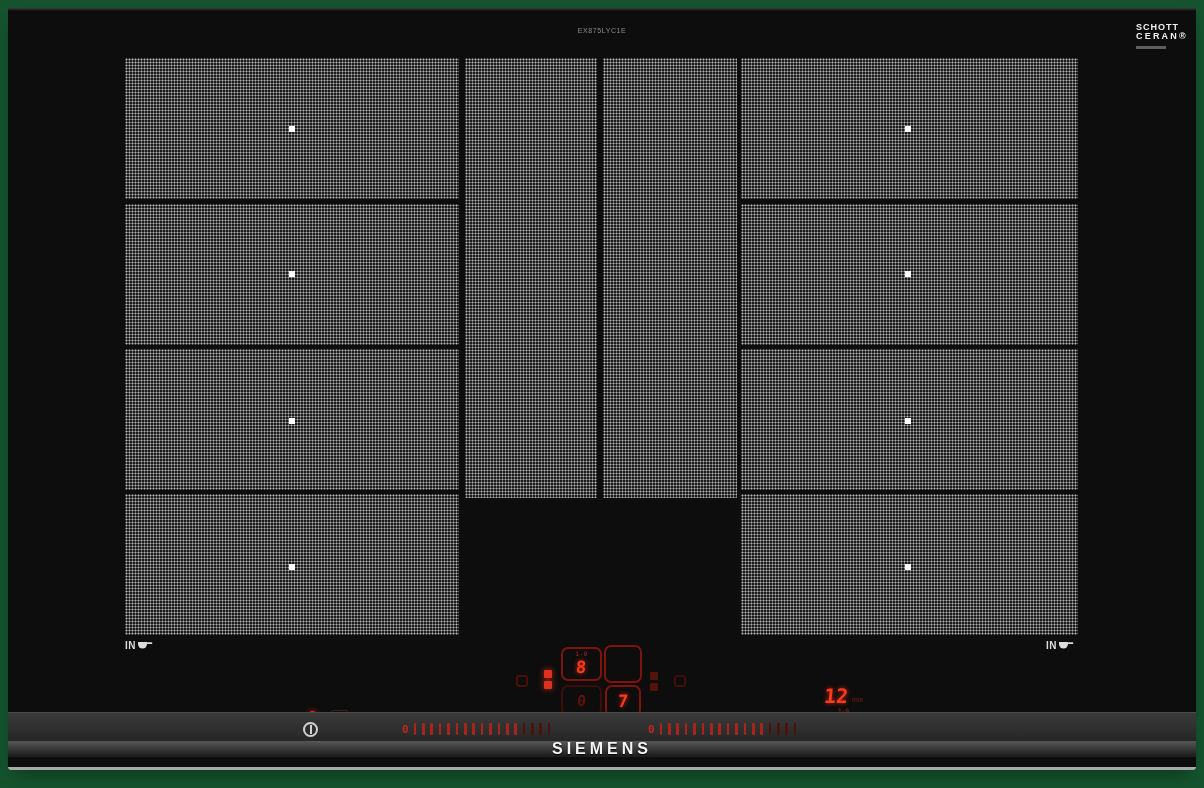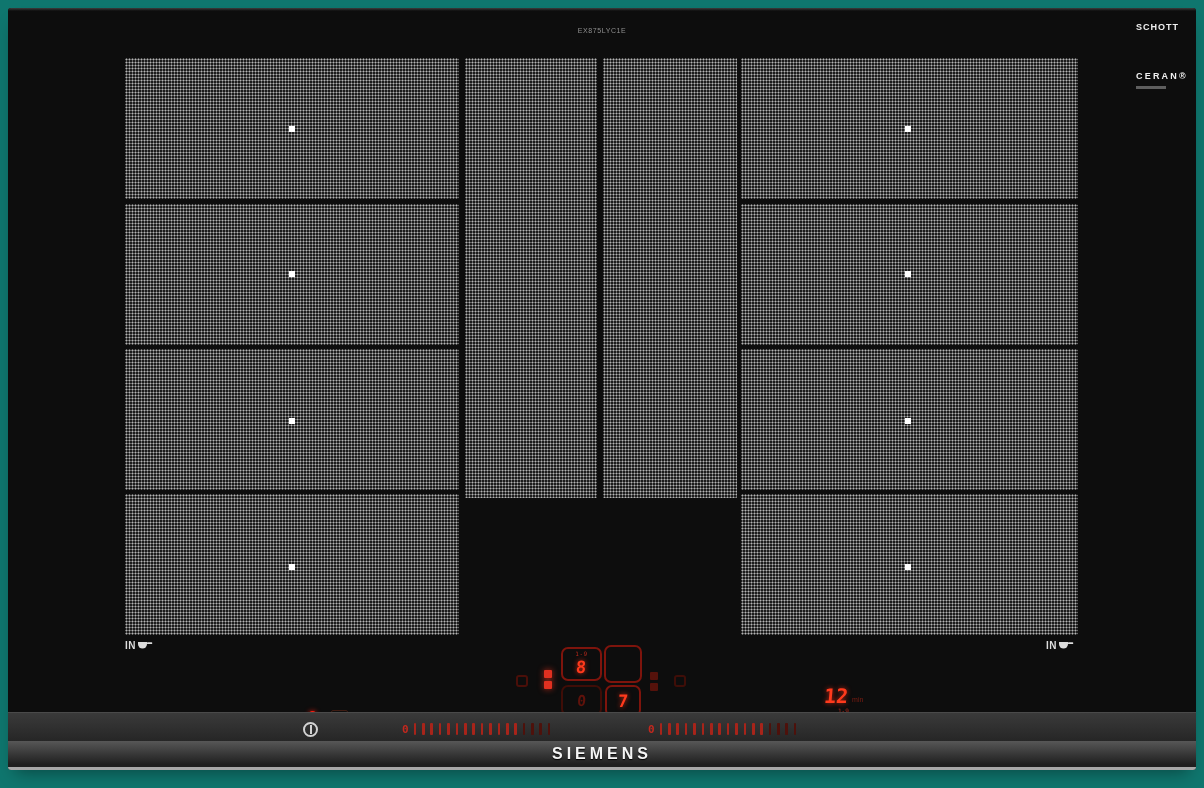--- a/index.html
+++ b/index.html
@@ -1,31 +1,31 @@
 <!DOCTYPE html>
 <html><head>
 <meta charset="utf-8">
 <style>
   html,body{margin:0;padding:0;background:#ffffff;}
-  .page{position:relative;width:1204px;height:788px;background:#0f766e;overflow:hidden;
+  .page{position:relative;width:1204px;height:788px;background:#14532d;overflow:hidden;
         font-family:"Liberation Sans",sans-serif;}
   .cooktop{position:absolute;left:8px;top:8px;width:1188px;height:762px;background:#0d0d0d;
            border-radius:3px;box-shadow:0 10px 16px -7px rgba(0,0,0,.38);}
   .bevel-top{position:absolute;left:0;top:0;width:100%;height:3px;
              background:linear-gradient(#3c3c3c,#0d0d0d);border-radius:3px 3px 0 0;}
   
   .zone{position:absolute;background-color:#131313;
         background-image:radial-gradient(circle, rgba(235,235,235,.75) .8px, rgba(235,235,235,.2) 1.1px, transparent 1.5px);
         background-size:3px 3px;border-radius:1px;}
   .zdot{position:absolute;width:6px;height:6px;background:#ffffff;}
   .model{position:absolute;left:0;top:19px;width:100%;text-align:center;color:#8f8f8f;
          font-size:7px;letter-spacing:.6px;}
   .schott{position:absolute;left:1128px;top:15px;color:#f0f0f0;font-weight:bold;line-height:1.05;}
   .schott .l1{font-size:9px;letter-spacing:1px;}
-  .schott .l2{font-size:9px;letter-spacing:2.2px;margin-top:40px;}
+  .schott .l2{font-size:9px;letter-spacing:2.2px;}
   .schott .sub{width:30px;height:3px;background:#5e5e5e;margin-top:4px;}
   .inmark{position:absolute;display:flex;align-items:center;gap:1px;color:#dcdcdc;
           font-size:10px;font-weight:bold;letter-spacing:.5px;}
   
   .dbox{position:absolute;border:2px solid #7e140c;border-radius:7px;box-sizing:border-box;
         display:flex;flex-direction:column;align-items:center;justify-content:center;}
   .dbox.dim{border-color:#3f0d07;}
   .seg{font-family:"DejaVu Sans Mono",monospace;font-weight:bold;color:#ff3a1c;
        text-shadow:0 0 5px rgba(255,45,20,.8);transform:skewX(-4deg);}
   .seg.dim{color:#5f120b;text-shadow:none;}
@@ -41,21 +41,21 @@
   .timer .unit{font-size:7px;color:#7c1d12;margin-left:4px;margin-bottom:3px;}
   .timer-sub{position:absolute;font-size:6px;color:#b5281a;font-family:"DejaVu Sans Mono",monospace;}
   .led{position:absolute;width:7px;height:7px;border-radius:50%;background:#ff1d10;
        box-shadow:0 0 5px rgba(255,30,15,.9);}
   .dimpill{position:absolute;width:15px;height:8px;border:1px solid #3f1c12;border-radius:2px;}
   .powericon{position:absolute;width:15px;height:15px;border:2px solid #d2d2d2;border-radius:50%;box-sizing:border-box;}
   .powericon::after{content:"";position:absolute;left:50%;top:1px;width:2px;height:9px;margin-left:-1px;background:#d2d2d2;}
   
   .bandA{position:absolute;left:0;top:704px;width:100%;height:29px;
          background:linear-gradient(#3a3a3a,#262626);border-top:1px solid #4a4a4a;box-sizing:border-box;}
-  .bandB{position:absolute;left:0;top:733px;width:100%;height:26px;
+  .bandB{position:absolute;left:0;top:733px;width:100%;height:16px;
          background:linear-gradient(180deg,#575757,#1f1f1f 90%);
          display:flex;align-items:center;justify-content:center;}
   .brand{color:#f5f5f5;font-weight:bold;font-size:16px;letter-spacing:4px;text-shadow:0 1px 1px #000;}
   .bandC{position:absolute;left:0;top:759px;width:100%;height:3px;background:#a8a8a8;border-radius:0 0 3px 3px;}
   
   .slider{position:absolute;display:flex;align-items:center;height:16px;}
   .slider .zero{font-family:"DejaVu Sans Mono",monospace;font-weight:bold;font-size:11px;
                 color:#c2281e;margin-right:5px;line-height:1;}
   .ticks{display:flex;align-items:center;gap:5.8px;}
   .tick{width:2.6px;height:12px;border-radius:1px;background:#a8241a;}

